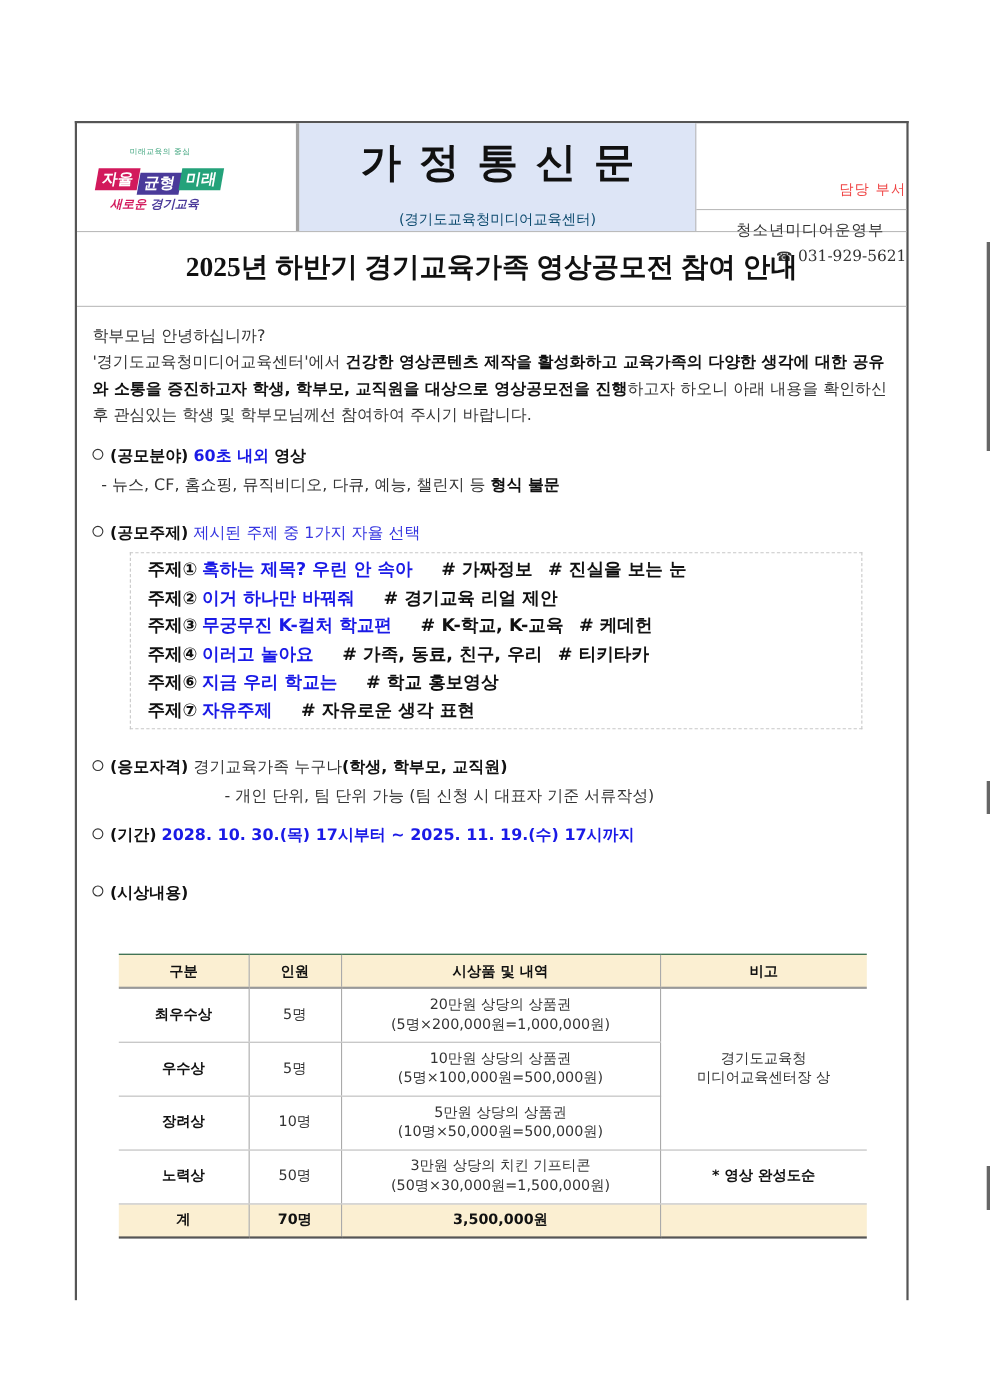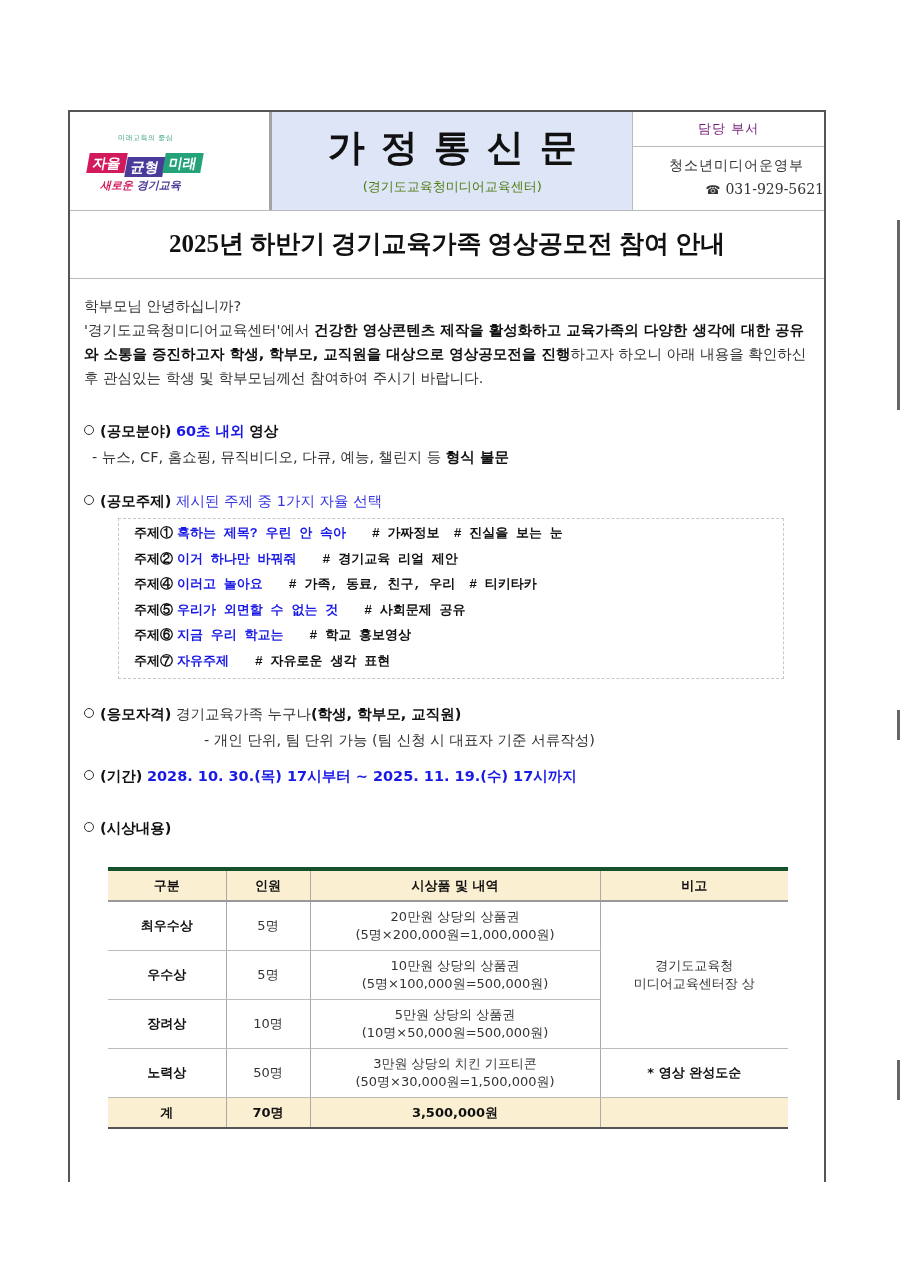--- a/index.html
+++ b/index.html
@@ -19,47 +19,47 @@
   .logo-row { position: absolute; left: 18px; top: 35px; display: flex; align-items: flex-end; }
   .lg { font-weight: bold; color: #fff; font-size: 14px; padding: 1px 5px; transform: skewX(-10deg); line-height: 18px; }
   .lg1 { background: #d2195c; }
   .lg2 { background: #4a3a9a; margin-top: 6px; position: relative; top: 4px; }
   .lg3 { background: #24a27a; }
   .logo-bottom { position: absolute; left: 30px; top: 66px; font-size: 11px; font-weight: bold; font-style: italic; }
   .logo-bottom .a { color: #d2195c; }
   .logo-bottom .b { color: #4a3a9a; }
   .hdr-title { width: 378px; height: 98px; background: #dde5f6; border-right: 1px solid #bbb; box-sizing: border-box; text-align: center; }
   .hdr-title .t { font-size: 37px; font-weight: bold; letter-spacing: 16px; padding-left: 16px; margin-top: 14px; color: #111; line-height: 44px; }
-  .hdr-title .s { font-size: 13px; color: #4d7c0f; margin-top: 8px; }
+  .hdr-title .s { font-size: 13px; color: #0c4a6e; margin-top: 21px; }
   .hdr-dept { width: 200px; height: 98px; font-family: "DejaVu Serif", "Liberation Serif", serif; }
-  .dept-h { height: 34px; line-height: 34px; text-align: center; border-bottom: 1px solid #bbb; font-size: 13px; color: #701a75; letter-spacing: 1px; }
+  .dept-h { height: 34px; line-height: 34px; text-align: right; border-bottom: 1px solid #bbb; font-size: 13px; color: #ef4444; letter-spacing: 1px; margin-top: 44px; }
   .dept-n { text-align: center; font-size: 14px; color: #333; margin-top: 10px; letter-spacing: 1px; margin-left: 16px; }
   .dept-p { text-align: right; font-size: 14px; color: #333; margin-top: 6px; }
   .dept-p .ph { font-size: 12px; margin-right: 5px; }
   
   .doc-title { position: absolute; left: 0; top: 98px; width: 754px; height: 68px; border-bottom: 1px solid #bbb; text-align: center; line-height: 68px; font-size: 25px; font-weight: bold; color: #111; font-family: Liberation Serif, serif; }
   
   .body { position: absolute; left: 14px; top: 182px; width: 730px; font-size: 14.5px; color: #333; }
   .intro p { margin: 0; line-height: 24px; }
   .intro .bold { font-weight: bold; color: #111; }
-  .sec { margin-top: 28px; }
+  .sec { margin-top: 12px; }
   .sec-line { line-height: 26px; font-size: 14.5px; }
   .circ { display: inline-block; width: 10px; height: 10px; border: 1.3px solid #333; border-radius: 50%; margin-right: 6px; vertical-align: 1px; box-sizing: border-box; }
   .lbl { font-weight: bold; color: #111; }
   .blue { color: #1a1ae6; font-weight: bold; }
   .blue-n { color: #3535e0; }
   .sub { padding-left: 8px; line-height: 26px; }
   .topics { margin: 4px 0 0 34px; width: 666px; border: 1px dashed #c8c8c8; padding: 2px 0 4px 15px; box-sizing: border-box; }
-  .topic { line-height: 25.5px; font-size: 13px; font-weight: bold; color: #111; font-family: Liberation Mono, monospace; }
+  .topic { line-height: 25.5px; font-size: 16px; font-weight: bold; color: #111; }
   .topic .tt { color: #1a1ae6; margin: 0 26px 0 4px; }
   .topic .tg { margin-right: 14px; }
   .qual-sub { padding-left: 120px; line-height: 26px; }
   
   .prize { position: absolute; left: 38px; top: 755px; width: 680px; border-collapse: collapse; font-size: 13px; color: #333; }
-  .prize th { background: #fbefd2; height: 27px; font-weight: bold; color: #111; border-top: 4px solid #14532d; border-bottom: 2px solid #999; border-left: 1px solid #aaa; }
+  .prize th { background: #fbefd2; height: 27px; font-weight: bold; color: #111; border-top: 1px solid #14532d; border-bottom: 2px solid #999; border-left: 1px solid #aaa; }
   .prize th:first-child, .prize td:first-child { border-left: none; }
   .prize td { border-left: 1px solid #aaa; border-bottom: 1px solid #bbb; text-align: center; height: 46px; line-height: 18px; }
   .prize td.k { font-weight: bold; color: #111; }
   .prize tr.sum td { background: #fbefd2; height: 27px; font-weight: bold; color: #111; border-bottom: 2px solid #555; }
   .edge { position: absolute; left: 897px; width: 3px; background: #666; }
 </style>
 </head>
 <body>
 
 <div class="page">
@@ -108,22 +108,22 @@
     </div>
 
     <div class="sec" style="margin-top:18px">
       <div class="sec-line">
         <span class="circ"></span><span class="lbl">(공모주제)</span>
         <span class="blue-n">제시된 주제 중 1가지 자율 선택</span>
       </div>
       <div class="topics">
         <div class="topic"><span>주제①</span><span class="tt">혹하는 제목? 우린 안 속아</span><span class="tg"># 가짜정보</span><span class="tg"># 진실을 보는 눈</span></div>
         <div class="topic"><span>주제②</span><span class="tt">이거 하나만 바꿔줘</span><span class="tg"># 경기교육 리얼 제안</span></div>
+        <div class="topic"><span>주제③</span><span class="tt">무궁무진 K-컬처 학교편</span><span class="tg"># K-학교, K-교육</span><span class="tg"># 케데헌</span></div>
         <div class="topic"><span>주제④</span><span class="tt">이러고 놀아요</span><span class="tg"># 가족, 동료, 친구, 우리</span><span class="tg"># 티키타카</span></div>
-        <div class="topic"><span>주제⑤</span><span class="tt">우리가 외면할 수 없는 것</span><span class="tg"># 사회문제 공유</span></div>
         <div class="topic"><span>주제⑥</span><span class="tt">지금 우리 학교는</span><span class="tg"># 학교 홍보영상</span></div>
         <div class="topic"><span>주제⑦</span><span class="tt">자유주제</span><span class="tg"># 자유로운 생각 표현</span></div>
       </div>
     </div>
 
     <div class="sec" style="margin-top:22px">
       <div class="sec-line">
         <span class="circ"></span><span class="lbl">(응모자격)</span>
         <span>경기교육가족 누구나</span><span class="lbl">(학생, 학부모, 교직원)</span>
       </div>

